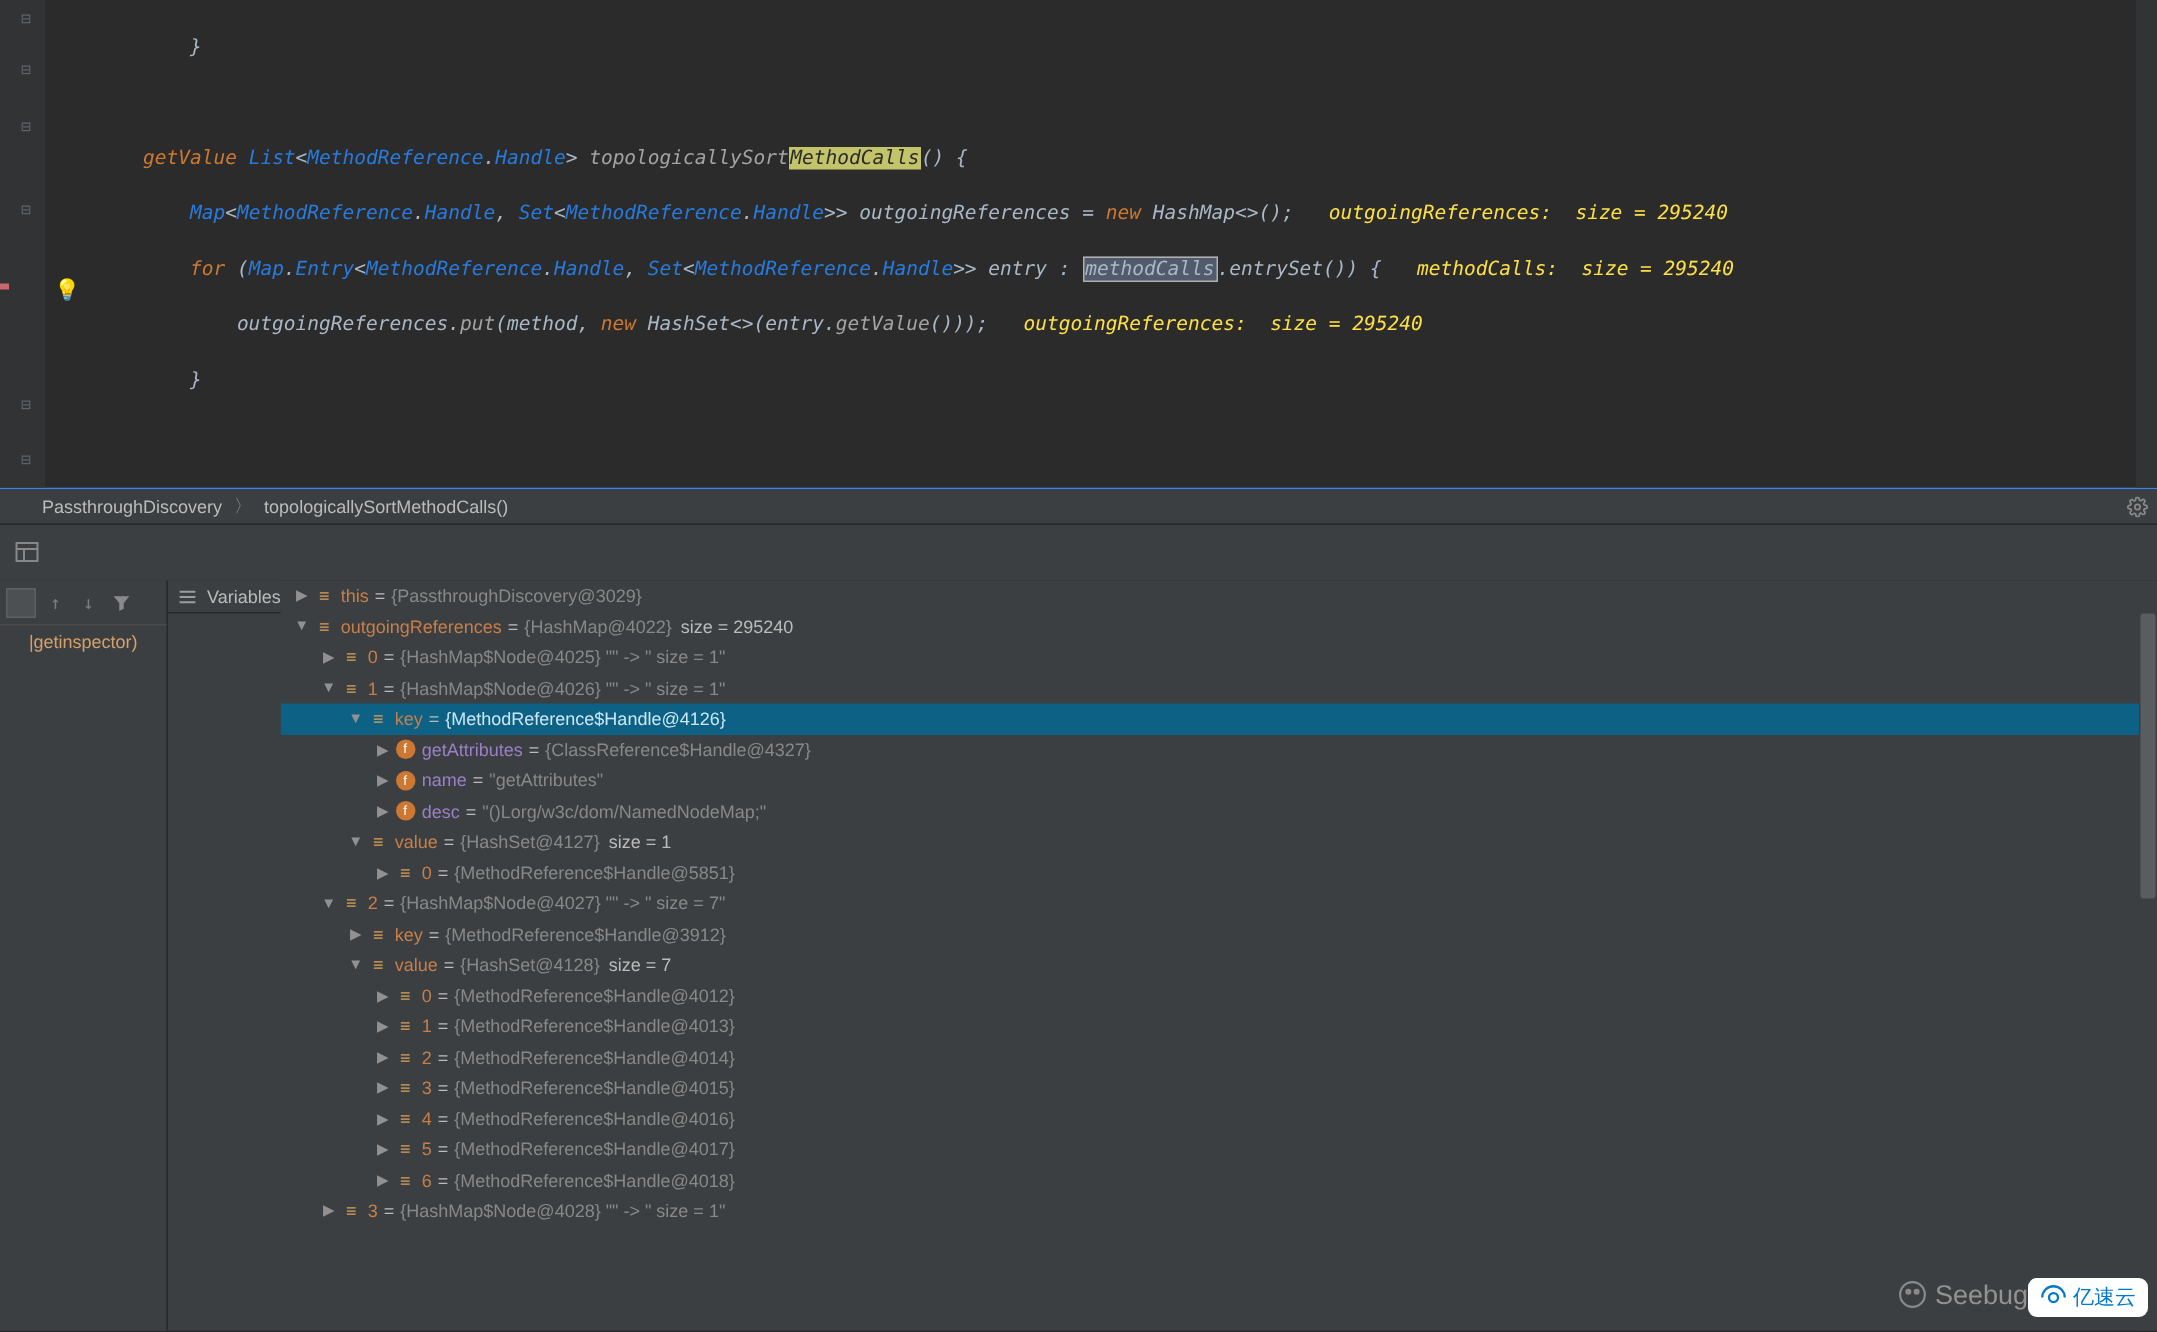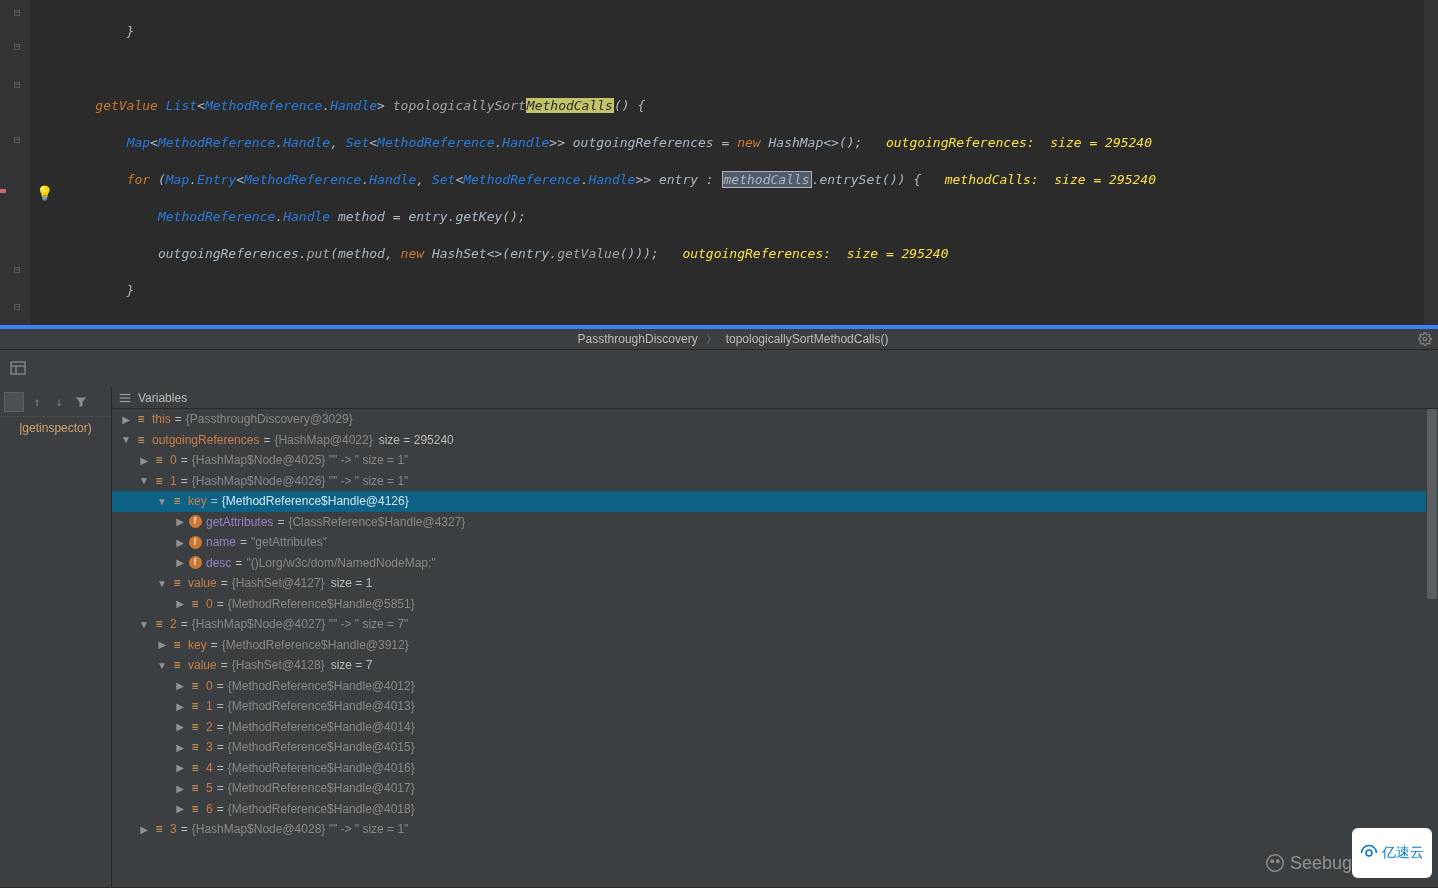--- a/index.html
+++ b/index.html
@@ -13,35 +13,35 @@
 .code-line { height:18.5px; }
 .kw { color:#cc7832; }
 .type { color:#287bde; font-style:italic; }
 .ident { color:#a9b7c6; }
 .mthd { color:#a3a3a3; }
 .selmark { background:#c3c36a; color:#2b2b2b; padding:0 1px; }
 .boxmark { border:1px solid #b0b0b0; background:#515b6b; padding:0 1px; }
 .hint { color:#fde047; font-style:italic; }
 .right-strip { position:absolute; right:0; top:0; width:14px; height:325px; background:#313335; }
 
-.breadcrumb { height:24px; background:#3c3f41; border-top:4px solid #3b82f6; display:flex; align-items:center; padding-left:28px; font-size:12px; color:#bbbbbb; font-family:"Segoe UI",sans-serif; font-style:normal;justify-content:center; }
+.breadcrumb { height:24px; background:#3c3f41; border-top:1px solid #3b82f6; display:flex; align-items:center; padding-left:28px; font-size:12px; color:#bbbbbb; font-family:"Segoe UI",sans-serif; font-style:normal; }
 .breadcrumb span.sep { color:#888; margin:0 8px; }
 .bc-settings { position:absolute; right:0; color:#888; padding:3px 6px; }
 
 .debug-tools { height:38px; background:#3c3f41; border-top:1px solid #282828; display:flex; align-items:center; padding-left:10px; }
 .tool-icn { width:18px; height:18px; color:#888; margin-right:6px; }
 
 .debug-lower { display:flex; height:500px; background:#3c3f41; }
 .frames-col { width:112px; background:#3c3f41; border-right:1px solid #282828; position:relative; }
 .frame-toolbar { height:30px; display:flex; align-items:center; padding:0 4px; gap:4px; border-bottom:1px solid #4a4a4a; }
 .frame-tool { width:18px; height:18px; color:#7d7d7d; display:inline-flex; align-items:center; justify-content:center; font-size:12px; }
 .frame-select { width:20px; height:20px; background:#4c5052; border:1px solid #5e6060;}
 .frame-item { padding:4px 4px; font-size:12px; color:#d6a069; font-family:"Segoe UI",sans-serif; text-align:center; }
 
-.vars-col { flex:1; display:flex; flex-direction:column; position:relative; }
+.vars-col { flex:1; display:flex; flex-direction:row; position:relative; }
 .vars-header { height:22px; background:#3c3f41; border-bottom:1px solid #282828; display:flex; align-items:center; padding-left:6px; font-size:12px; color:#bbbbbb; font-family:"Segoe UI",sans-serif; }
 .vars-header svg { margin-right:6px; }
 .vars-tree { flex:1; overflow:hidden; font-family:"Segoe UI",sans-serif; font-size:12px; }
 .var-row { height:20.5px; display:flex; align-items:center; white-space:nowrap; }
 .var-row.selected { background:#0d6185; color:#fff; }
 .var-row.selected .vval { color:#cde6f5; }
 .tw { display:inline-block; width:16px; text-align:center; color:#919191; font-size:10px; cursor:pointer; }
 .indent { display:inline-block; }
 .var-icon { width:14px; height:14px; margin-right:4px; display:inline-flex; align-items:center; justify-content:center; }
 .vi-eq { color:#d9a15a; font-size:12px; }
@@ -53,21 +53,21 @@
 .vextra { color:#bbbbbb; margin-left:6px; }
 .scroll-strip { position:absolute; right:0; top:22px; bottom:0; width:12px; background:#3c3f41; }
 .scroll-thumb { position:absolute; right:1px; top:0; width:10px; height:190px; background:#5a5d5f; border-radius:2px; }
 
 .watch-col { width:68px; border-left:1px solid #282828; background:#3c3f41; position:relative; font-family:"Segoe UI",sans-serif; font-size:12px; color:#999; }
 .watch-tab { position:absolute; top:-22px; right:4px; color:#aaa; }
 .watch-tab .plus { position:absolute; right:-2px; top:24px; color:#888; font-size:14px; }
 .watch-body { padding-top:40px; text-align:center; }
 
 .logo-seebug { position:absolute; right:86px; bottom:14px; display:flex; align-items:center; gap:4px; color:#929292; font-size:18px; font-family:sans-serif; }
-.logo-yisu { position:absolute; right:6px; bottom:10px; background:#fff; color:#0079cc; padding:16px 8px; border-radius:6px; font-size:14px; font-family:sans-serif; display:flex; align-items:center; gap:4px; }
+.logo-yisu { position:absolute; right:6px; bottom:10px; background:#fff; color:#0079cc; padding:4px 8px; border-radius:6px; font-size:14px; font-family:sans-serif; display:flex; align-items:center; gap:4px; }
 
 svg { display:block; }
 </style>
 </head>
 <body>
 
 <div class="editor-pane">
   <div class="gutter">
     <span class="fold" style="top:6px">⊟</span>
     <span class="fold" style="top:40px">⊟</span>
@@ -77,21 +77,20 @@
     <span class="fold" style="top:263px">⊟</span>
     <span class="fold" style="top:300px">⊟</span>
   </div>
   <span class="bulb" style="top:185px">💡</span>
   <div class="code-area">
 <div class="code-line"><span>        }</span></div>
 <div class="code-line"></div>
 <div class="code-line">    <span class="kw">getValue</span> <span class="type">List</span>&lt;<span class="type">MethodReference</span>.<span class="type">Handle</span>&gt; <span class="mthd">topologicallySort</span><span class="selmark">MethodCalls</span>() {</div>
 <div class="code-line">        <span class="type">Map</span>&lt;<span class="type">MethodReference</span>.<span class="type">Handle</span>, <span class="type">Set</span>&lt;<span class="type">MethodReference</span>.<span class="type">Handle</span>&gt;&gt; <span>outgoingReferences</span> = <span class="kw">new</span> <span class="ident">HashMap</span>&lt;&gt;();   <span class="hint">outgoingReferences:  size = 295240</span></div>
 <div class="code-line">        <span class="kw">for</span> (<span class="type">Map</span>.<span class="type">Entry</span>&lt;<span class="type">MethodReference</span>.<span class="type">Handle</span>, <span class="type">Set</span>&lt;<span class="type">MethodReference</span>.<span class="type">Handle</span>&gt;&gt; <span>entry</span> : <span class="boxmark">methodCalls</span>.<span>entrySet</span>()) {   <span class="hint">methodCalls:  size = 295240</span></div>
-<div class="code-line">            <span class="type">MethodReference</span>.<span class="type">Handle</span> <span>method</span> = <span>entry</span>.<span>getKey</span>();</div>
 <div class="code-line">            <span>outgoingReferences</span>.<span class="mthd">put</span>(<span>method</span>, <span class="kw">new</span> <span>HashSet</span>&lt;&gt;(<span>entry</span>.<span class="mthd">getValue</span>()));   <span class="hint">outgoingReferences:  size = 295240</span></div>
 <div class="code-line">        }</div>
 <div class="code-line"></div>
 
 
 
 
 
 
 

